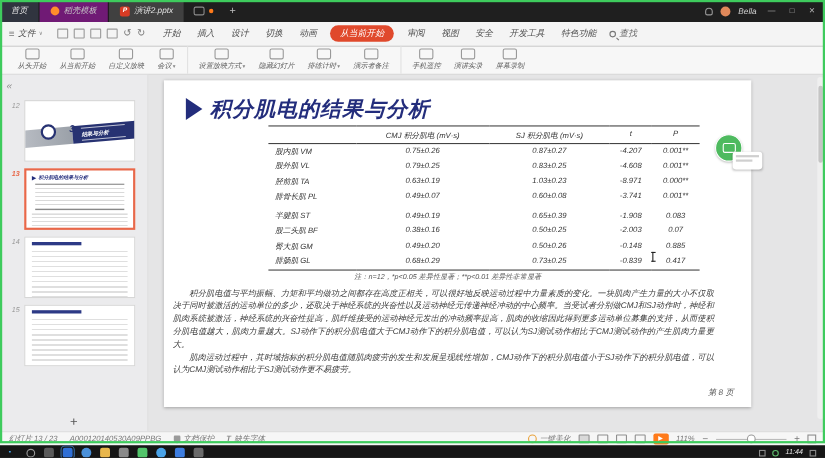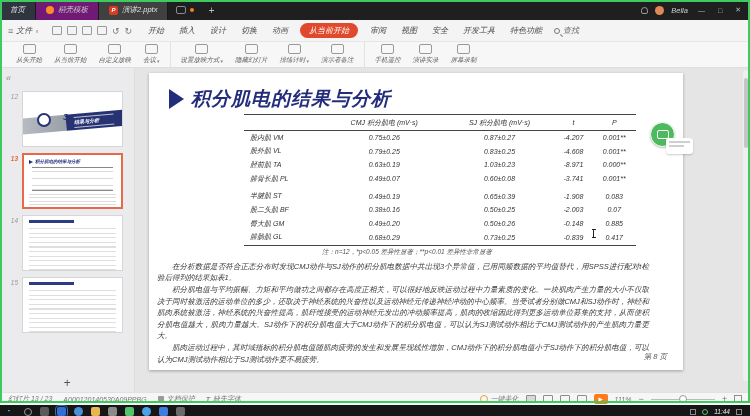--- a/index.html
+++ b/index.html
@@ -394,21 +394,20 @@
                   <td>0.73±0.25</td>
                   <td>-0.839</td>
                   <td>0.417</td>
               </tr>
             </tbody>
           </table>
 
           <div class="s-note">注：n=12，*p&lt;0.05 差异性显著；**p&lt;0.01 差异性非常显著</div>
 
           <div class="s-body">
-            <p>在分析数据是否符合正态分布时发现CMJ动作与SJ动作的积分肌电数据中共出现3个异常值，已用同频数据的平均值替代，用SPSS进行配对t检验后得到的结果如表1。</p>
             <p>积分肌电值与平均振幅、力矩和平均做功之间都存在高度正相关，可以很好地反映运动过程中力量素质的变化。一块肌肉产生力量的大小不仅取决于同时被激活的运动单位的多少，还取决于神经系统的兴奋性以及运动神经元传递神经冲动的中心频率。当受试者分别做CMJ和SJ动作时，神经和肌肉系统被激活，神经系统的兴奋性提高，肌纤维接受的运动神经元发出的冲动频率提高，肌肉的收缩因此得到更多运动单位募集的支持，从而使积分肌电值越大，肌肉力量越大。SJ动作下的积分肌电值大于CMJ动作下的积分肌电值，可以认为SJ测试动作相比于CMJ测试动作的产生肌肉力量更大。</p>
             <p>肌肉运动过程中，其时域指标的积分肌电值随肌肉疲劳的发生和发展呈现线性增加，CMJ动作下的积分肌电值小于SJ动作下的积分肌电值，可以认为CMJ测试动作相比于SJ测试动作更不易疲劳。</p>
           </div>
 
           <div class="s-page">第 8 页</div>
           <div class="text-cursor"></div>
         </div>
 
         <div class="float-widget">
           <span class="fw-circle"></span>

